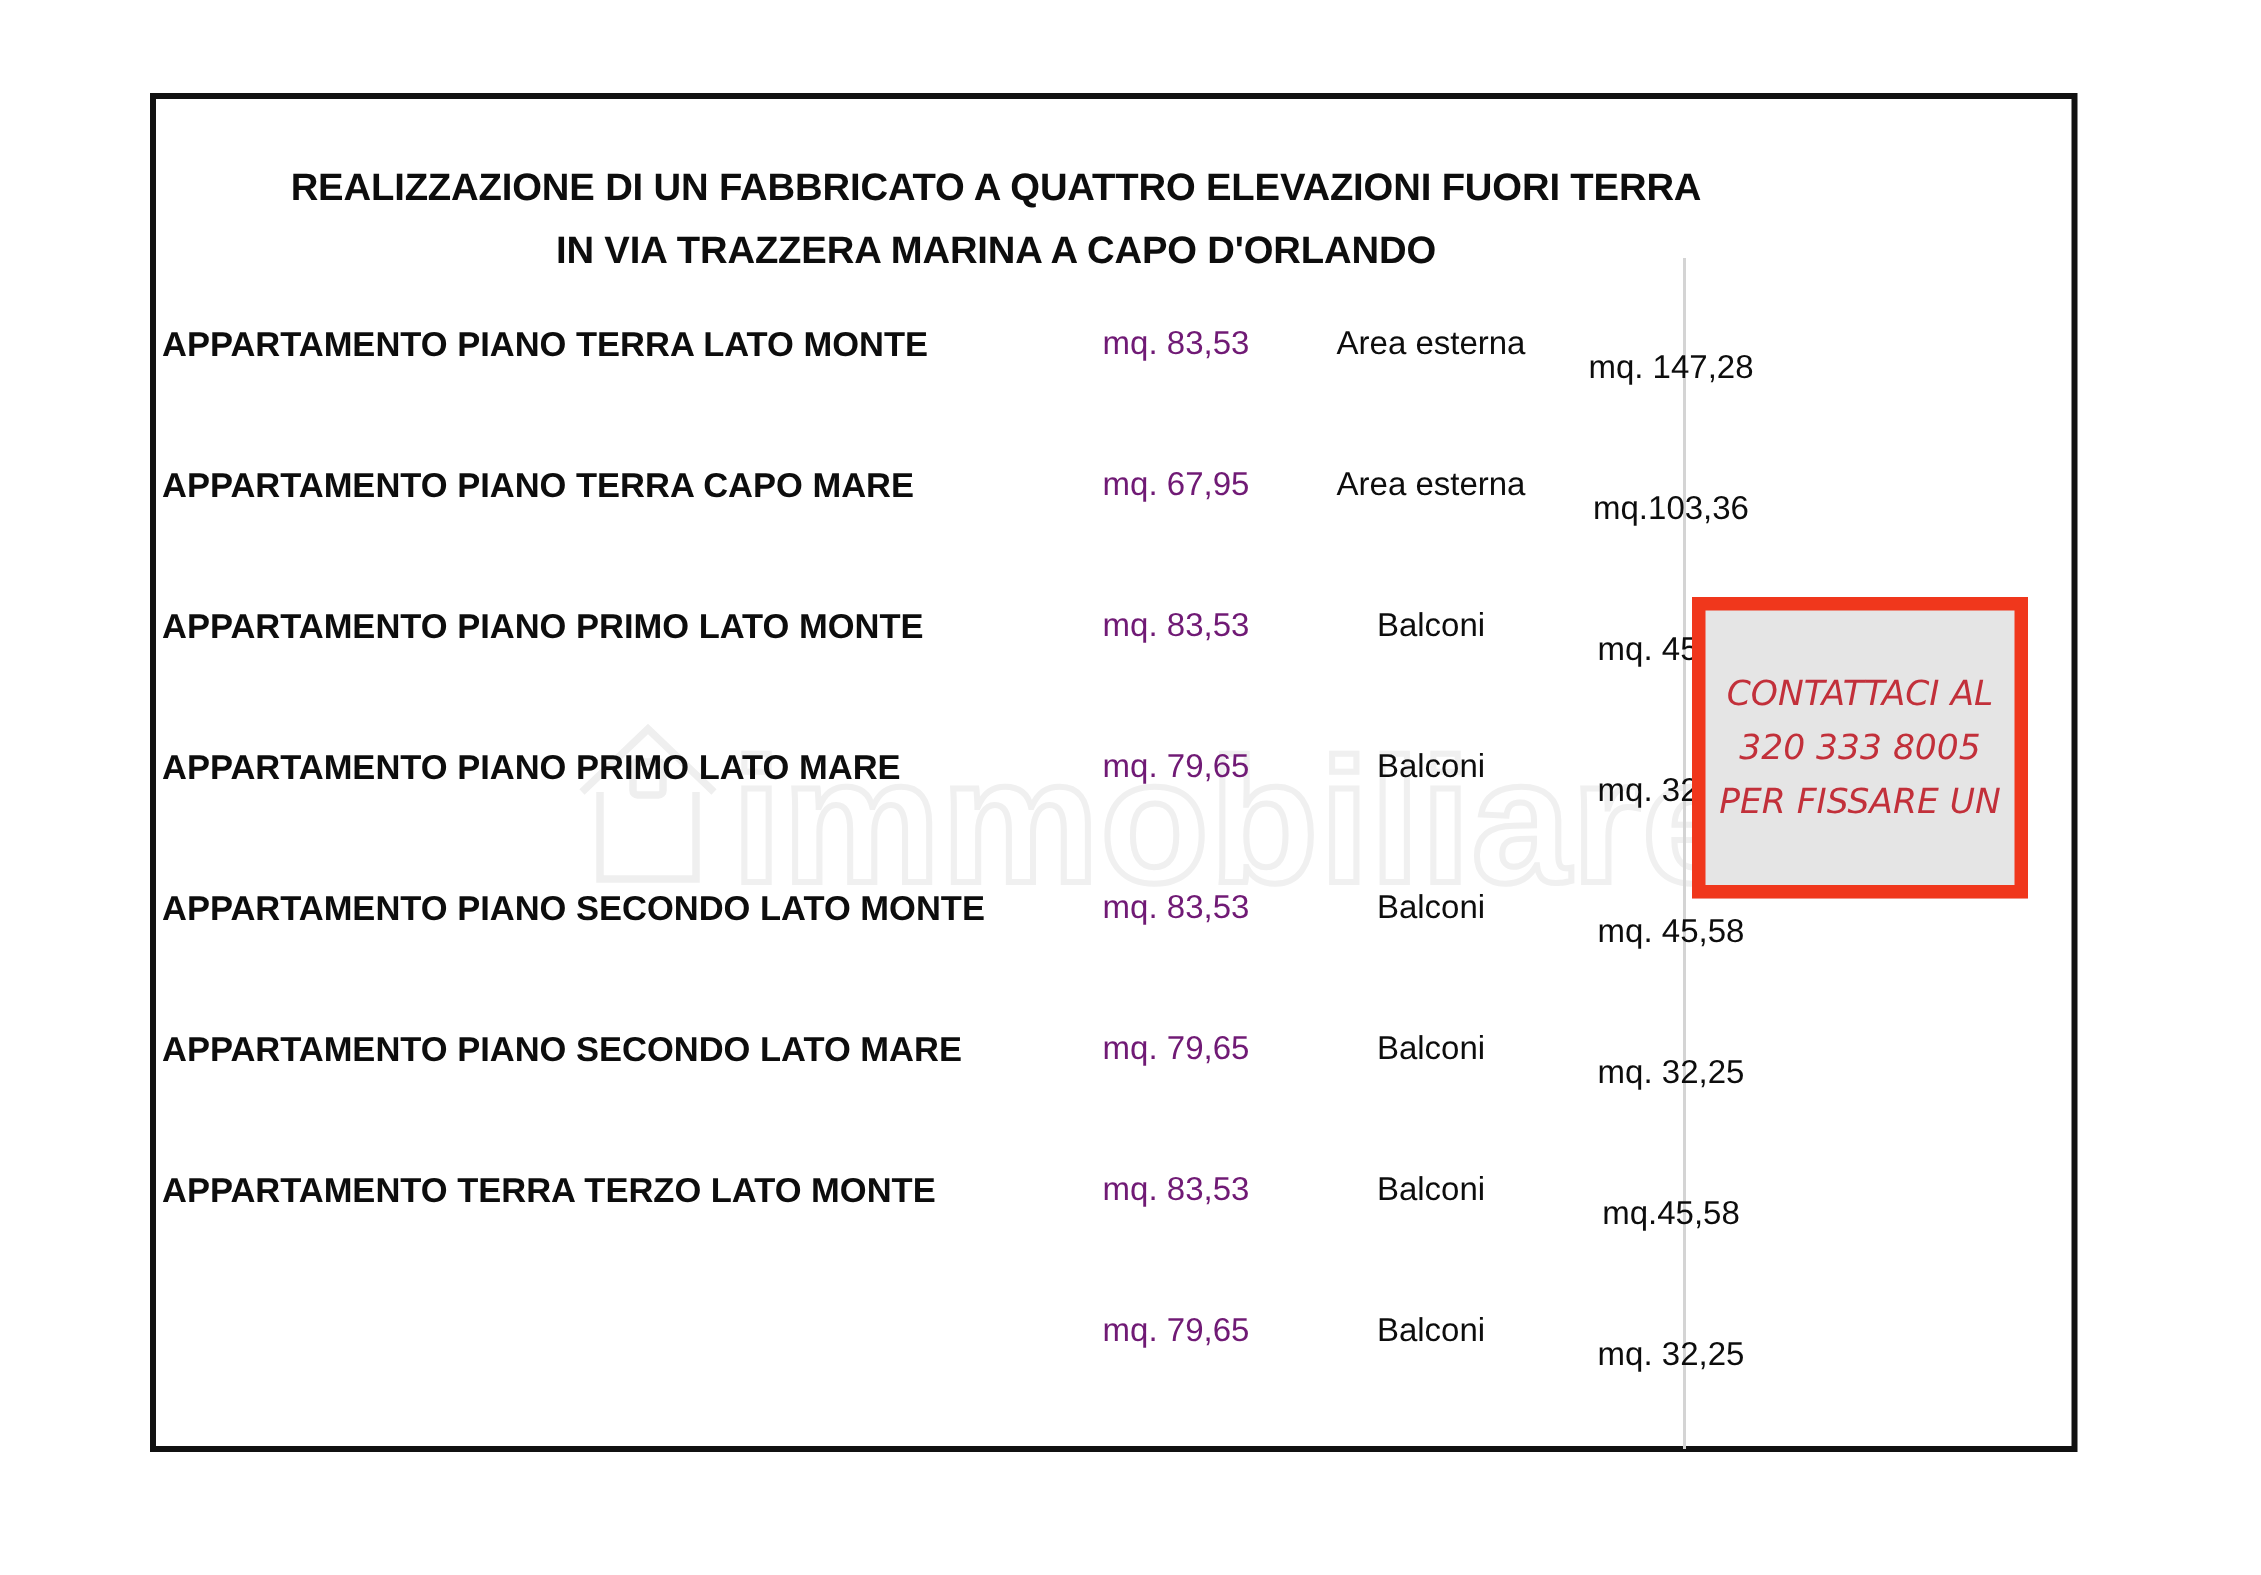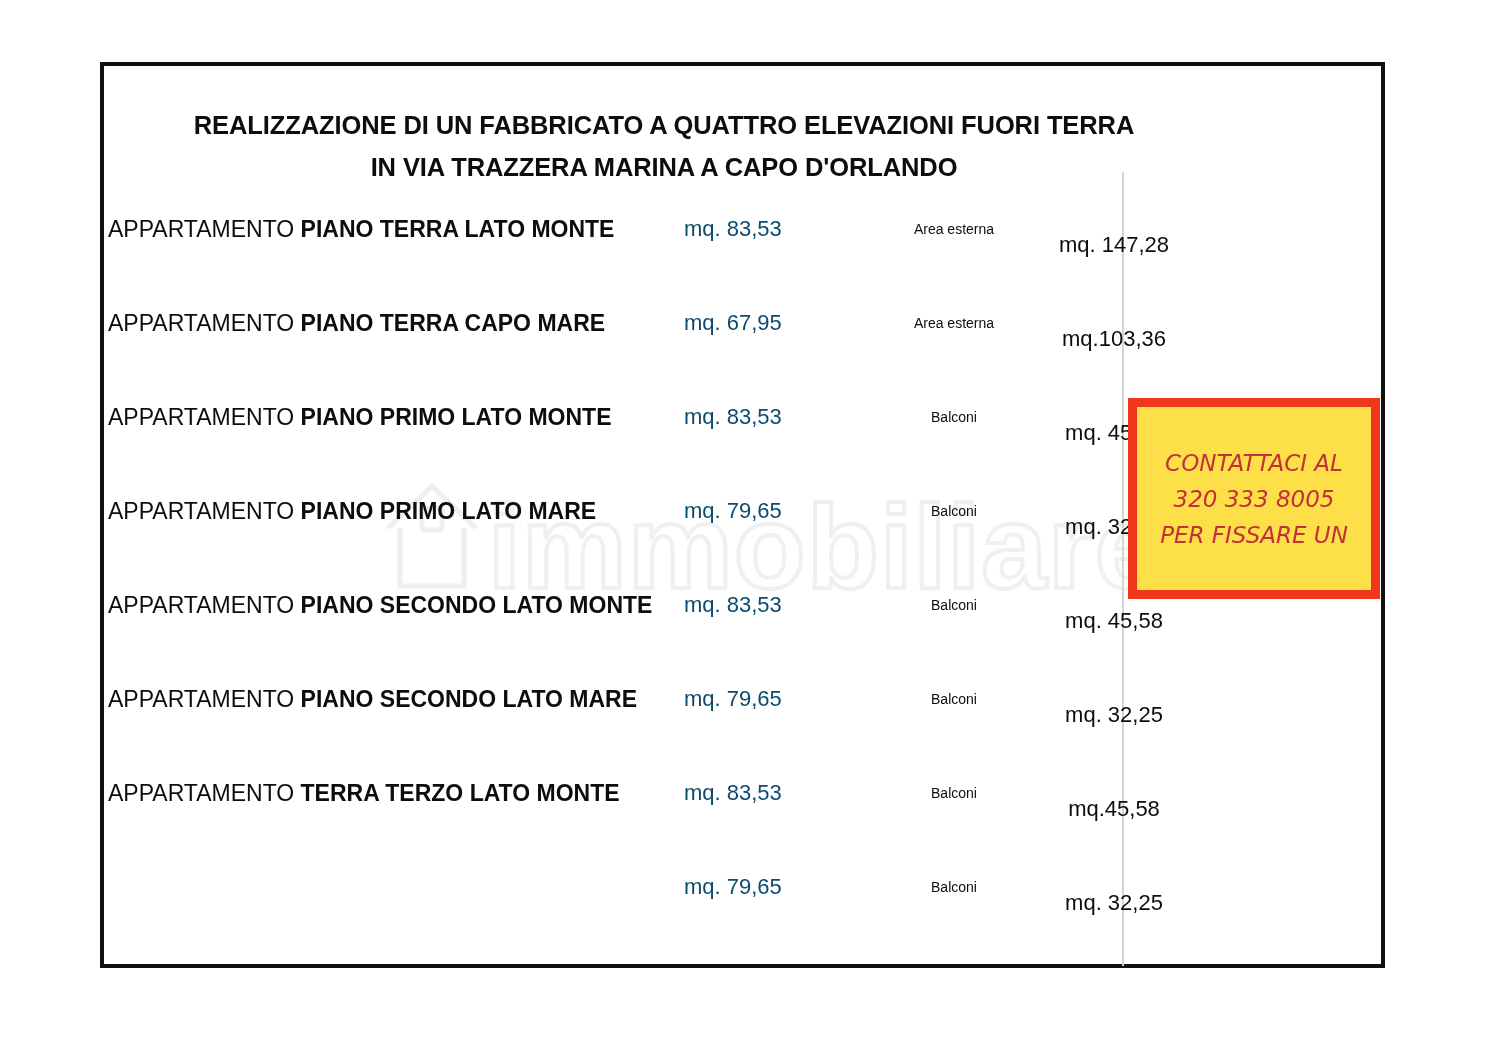--- a/index.html
+++ b/index.html
@@ -82,40 +82,41 @@
   }
   .cell-name {
     position: absolute;
     left: 4px;
     top: 0;
     font-size: 23px;
     color: #0d0d0d;
     white-space: nowrap;
     line-height: 30px;
   }
-  .cell-name .pre { font-weight: normal; margin-top: 30px; }
+  .cell-name .pre { font-weight: bold; margin-top: 30px; }
   .cell-name .emph { font-weight: bold; }
 
   .cell-area {
     position: absolute;
     left: 580px;
     top: 0;
     width: 200px;
+    text-align: center;
     font-size: 22px;
-    color: #0c4a6e;
+    color: #701a75;
     white-space: nowrap;
     line-height: 30px;
   }
   .cell-kind {
     position: absolute;
     left: 735px;
     top: 0;
     width: 230px;
     text-align: center;
-    font-size: 14px;
+    font-size: 22px;
     color: #0d0d0d;
     white-space: nowrap;
     line-height: 30px;
   }
   .cell-extra {
     position: absolute;
     left: 900px;
     top: 16px;
     width: 220px;
     text-align: center;
@@ -123,24 +124,24 @@
     color: #0d0d0d;
     white-space: nowrap;
     line-height: 30px;
   }
 
   
   #contact-callout {
     position: absolute;
     left: 1024px;
     top: 332px;
-    width: 252px;
+    width: 224px;
     height: 201px;
     border: 9px solid #F0371C;
-    background: #fde047;
+    background: #e5e5e5;
     box-sizing: border-box;
     display: flex;
     flex-direction: column;
     align-items: center;
     justify-content: center;
     z-index: 4;
   }
   .callout-line {
     font-family: "DejaVu Sans", sans-serif;
     font-style: italic;

